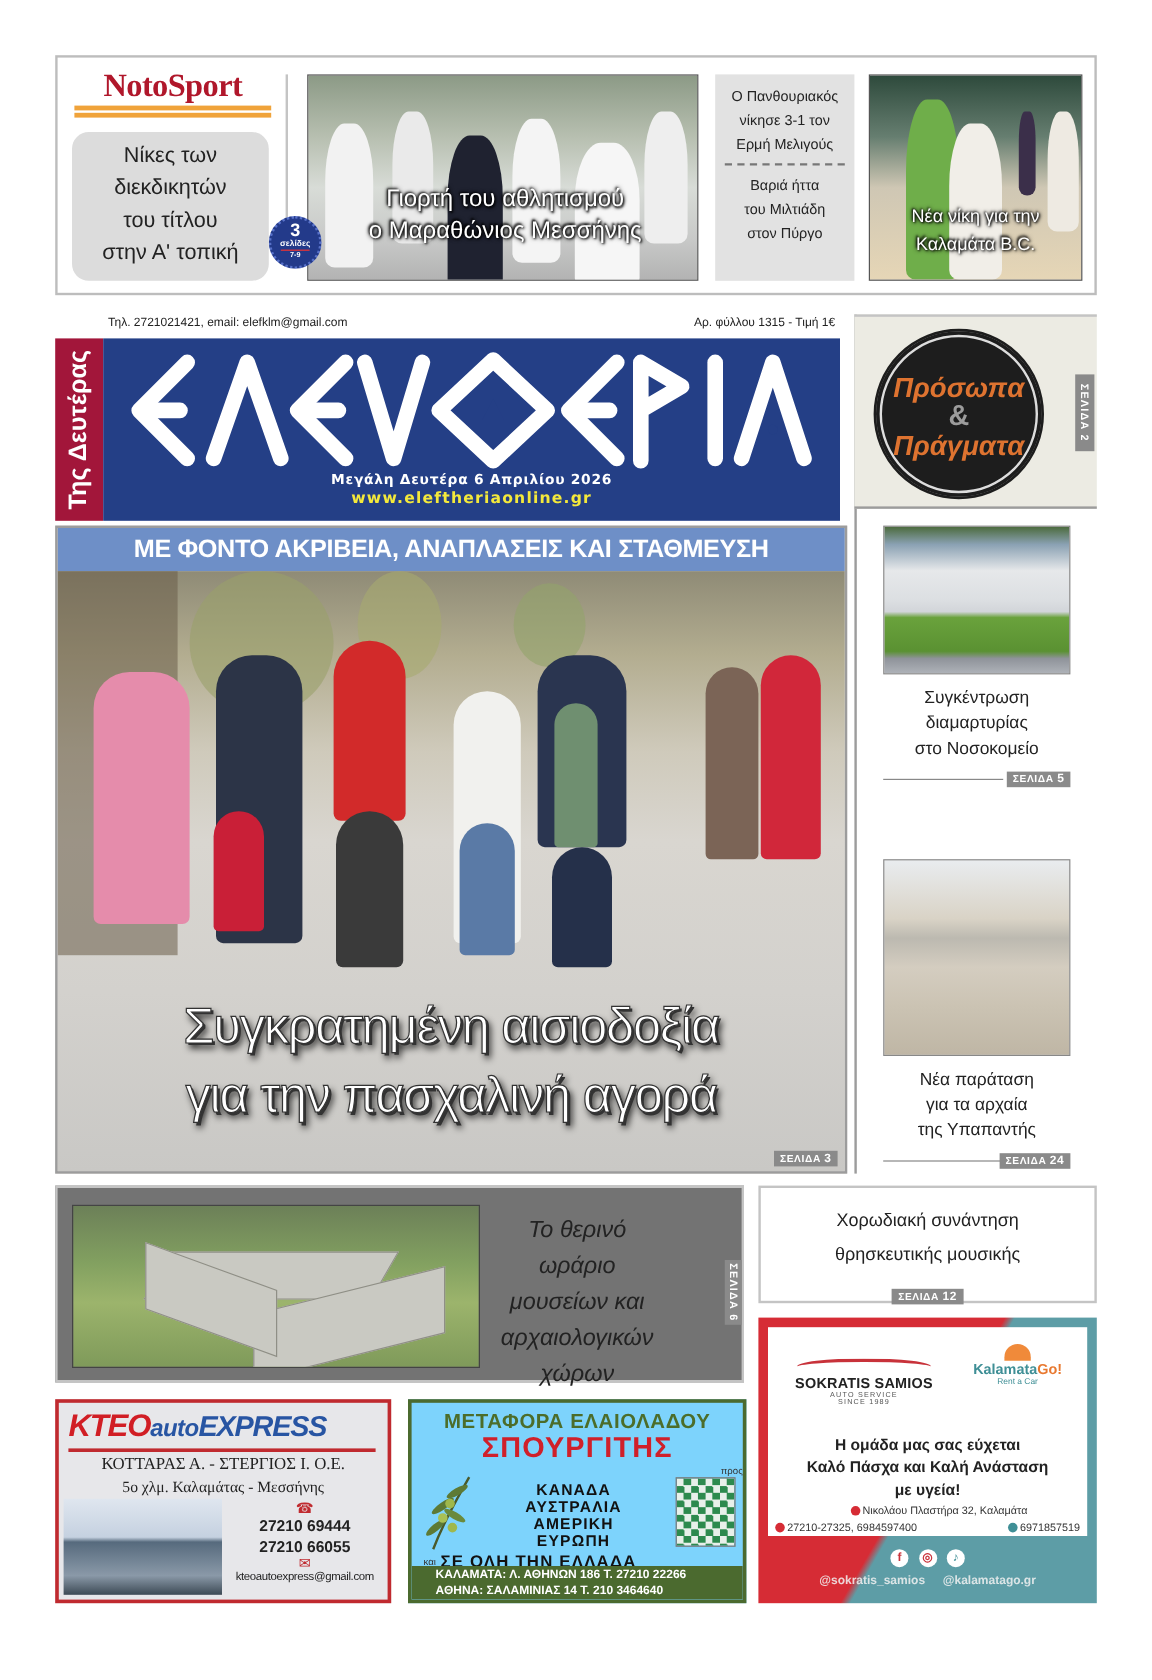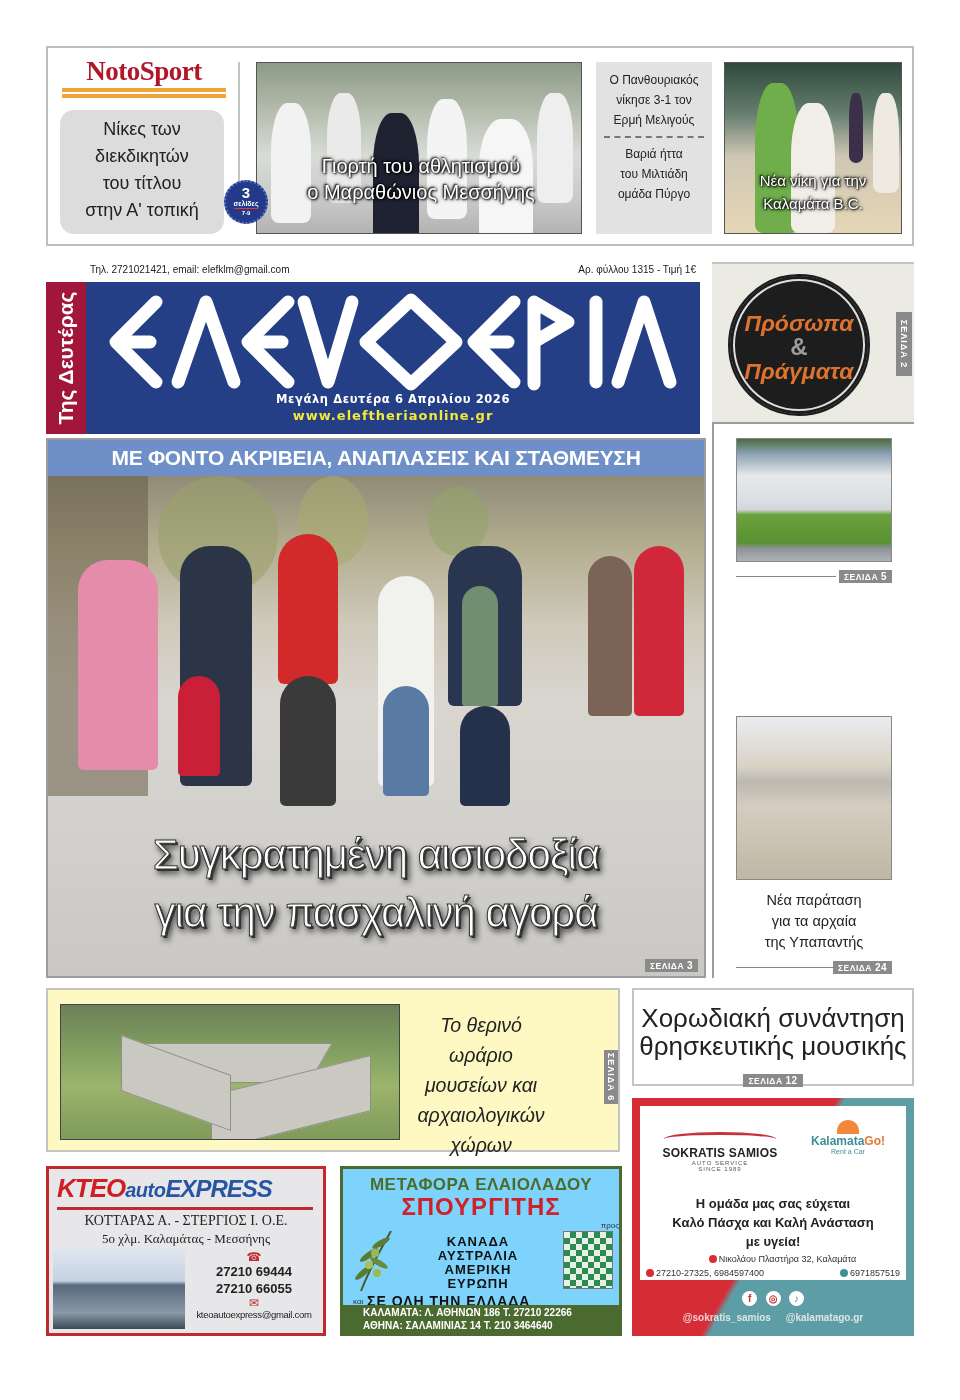--- a/index.html
+++ b/index.html
@@ -59,29 +59,29 @@
   
   .lead { left: 46px; top: 438px; width: 660px; height: 540px; border: 2px solid #9c9c9c; background: #d4d2cf; overflow: hidden; }
   .lead-kicker { position: absolute; left: 0; right: 0; top: 0; height: 36px; background: #6e8fc7; color: #fff; font-weight: bold; font-size: 21px; line-height: 36px; text-align: center; letter-spacing: -0.3px; font-family: "Liberation Sans", sans-serif; }
   .lead-photo { position: absolute; left: 0; right: 0; top: 36px; bottom: 0;
     background: linear-gradient(180deg, #8f8b76 0%, #b3ad90 14%, #cfcabb 30%, #d9d6d0 45%, #d3d1cd 70%, #c9c8c5 100%); }
   .figure { position: absolute; border-radius: 30px 30px 6px 6px; }
   .lead-headline { position: absolute; left: 0; right: 0; top: 386px; text-align: center; color: #fff; font-size: 42px; line-height: 58px; letter-spacing: -1px; font-family: "Liberation Sans", sans-serif; -webkit-text-stroke: 1px #333; text-shadow: 2px 2px 0 #333, 3px 4px 6px #000; }
   .lead .page-tag { position: absolute; right: 6px; bottom: 4px; }
 
   
-  .museum { left: 46px; top: 988px; width: 574px; height: 164px; border: 2px solid #c4c4c4; background: #fef9c3; }
+  .museum { left: 46px; top: 988px; width: 574px; height: 164px; border: 2px solid #c4c4c4; background: #737373; }
   .museum-photo { position: absolute; left: 12px; top: 14px; width: 340px; height: 136px; border: 1px solid #444;
     background: linear-gradient(180deg, #6c8058 0%, #82a060 35%, #9cb46c 60%, #7f9a5a 100%); overflow: hidden; }
   .ruin { position: absolute; background: #c9c9c2; border: 1px solid #8f8f86; }
   .museum-title { position: absolute; left: 358px; top: 20px; width: 150px; text-align: center; font-style: italic; font-size: 19.5px; line-height: 30px; color: #222; }
   .museum .vtag { left: 556px; top: 60px; width: 14px; height: 54px; }
 
   .choir { left: 632px; top: 988px; width: 282px; height: 98px; border: 2px solid #c4c4c4; background: #fff; text-align: center; }
-  .choir-title { font-size: 26px; line-height: 28px; color: #222; margin-top: 14px; }
+  .choir-title { font-size: 15px; line-height: 28px; color: #222; margin-top: 14px; }
   .choir .page-tag { margin-top: 14px; }
 
   
   .ad-kteo { left: 46px; top: 1166px; width: 280px; height: 170px; border: 3px solid #c02a2f; background: #e7e7ea; overflow: hidden; }
   .kteo-logo { position: absolute; left: 8px; top: 4px; width: 260px; font-style: italic; font-weight: bold; white-space: nowrap; }
   .kteo-logo .k1 { color: #d11e25; font-size: 26px; letter-spacing: -1px; }
   .kteo-logo .k2 { color: #2855a3; font-size: 20px; letter-spacing: -0.5px; }
   .kteo-logo .k3 { color: #2855a3; font-size: 24px; letter-spacing: -1px; }
   .kteo-rule { position: absolute; left: 8px; right: 10px; top: 38px; height: 3px; background: #c02a2f; }
   .kteo-l1 { position: absolute; left: 0; right: 0; top: 44px; text-align: center; font-family: "Liberation Serif", serif; font-size: 14px; color: #222; }
@@ -159,21 +159,21 @@
     <div class="w">σελίδες</div>
     <div class="r">7-9</div>
   </div>
   <div class="abs sport-results">
     <div>Ο Πανθουριακός</div>
     <div>νίκησε 3-1 τον</div>
     <div>Ερμή Μελιγούς</div>
     <div class="dash"></div>
     <div>Βαριά ήττα</div>
     <div>του Μιλτιάδη</div>
-    <div>ομάδα Πύργο</div>
+    <div>στον Πύργο</div>
   </div>
   <div class="abs basket-photo">
     <div class="runner" style="left:30px;top:20px;width:44px;height:150px;background:#6fae4a;"></div>
     <div class="runner" style="left:66px;top:40px;width:44px;height:130px;background:#f1eee8;"></div>
     <div class="runner" style="left:124px;top:30px;width:14px;height:70px;background:#3b2f4a;"></div>
     <div class="runner" style="left:148px;top:30px;width:26px;height:100px;background:#eeeae2;"></div>
     <div class="basket-caption">
       <div>Νέα νίκη για την</div>
       <div>Καλαμάτα B.C.</div>
     </div>
@@ -213,20 +213,25 @@
     <polygon points="305,40 314,58 296,58" fill="#243f86"></polygon>
     <circle cx="538" cy="66" r="4" fill="#243f86"></circle>
   </svg>
   <div class="masthead-date">Μεγάλη Δευτέρα 6 Απριλίου 2026</div>
   <div class="masthead-url">www.eleftheriaonline.gr</div>
 </div>
 
 <div class="abs rail">
   <div class="rail-story" style="top:176px;">
     <div class="rail-photo" style="height:124px;background:linear-gradient(180deg,#4c6b3e 0%,#8aa1b3 12%,#e6e8ea 30%,#dcdfe2 50%,#d2d5d9 58%,#6aa23c 62%,#5a9132 85%,#8f939a 90%,#aeb2b8 100%);"></div>
+    <div class="rail-title">
+      <div>Συγκέντρωση</div>
+      <div>διαμαρτυρίας</div>
+      <div>στο Νοσοκομείο</div>
+    </div>
     <div class="rail-pageline">
       <div class="ln"></div>
       <span class="page-tag"><span>ΣΕΛΙΔΑ</span> <b>5</b></span>
     </div>
   </div>
   <div class="rail-story" style="top:454px;">
     <div class="rail-photo" style="height:164px;background:linear-gradient(180deg,#e9ecef 0%,#d9d3c6 30%,#bcb9b0 40%,#d4cdc0 55%,#cbc3b3 75%,#bfb6a5 100%);"></div>
     <div class="rail-title">
       <div>Νέα παράταση</div>
       <div>για τα αρχαία</div>

